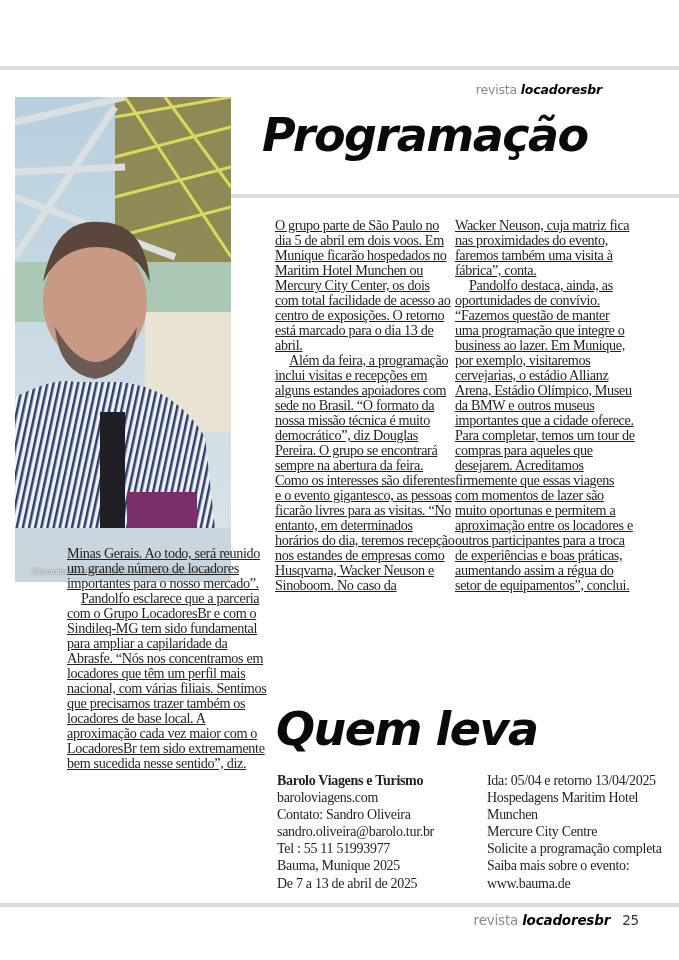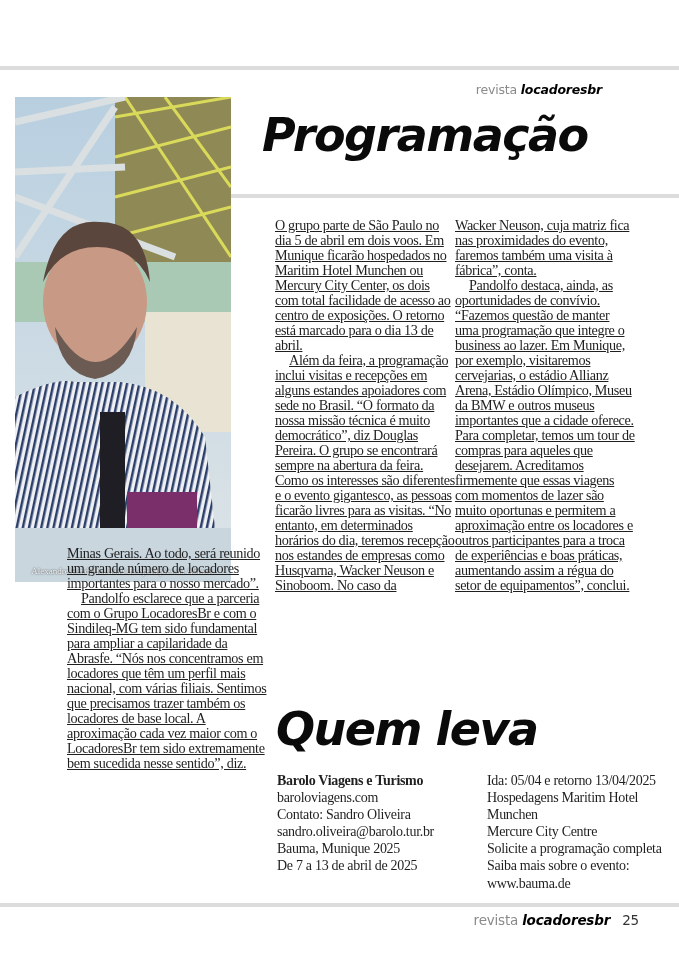--- a/index.html
+++ b/index.html
@@ -107,20 +107,21 @@
   <p class="indent">Pandolfo esclarece que a parceria com o Grupo LocadoresBr e com o Sindileq-MG tem sido fundamental para ampliar a capilaridade da Abrasfe. “Nós nos concentramos em locadores que têm um perfil mais nacional, com várias filiais. Sentimos que precisamos trazer também os locadores de base local. A aproximação cada vez maior com o LocadoresBr tem sido extremamente bem sucedida nesse sentido”, diz.</p>
 </div>
 
 <div class="headline headline-quem">Quem leva</div>
 
 <div class="info info-a">
   <div class="bold">Barolo Viagens e Turismo</div>
   <div>baroloviagens.com</div>
   <div>Contato: Sandro Oliveira</div>
   <div>sandro.oliveira@barolo.tur.br</div>
+  <div>Tel : 55 11 51993977</div>
   <div>Bauma, Munique 2025</div>
   <div>De 7 a 13 de abril de 2025</div>
 </div>
 
 <div class="info info-b">
   <div>Ida: 05/04 e retorno 13/04/2025</div>
   <div>Hospedagens Maritim Hotel</div>
   <div>Munchen</div>
   <div>Mercure City Centre</div>
   <div>Solicite a programação completa</div>

